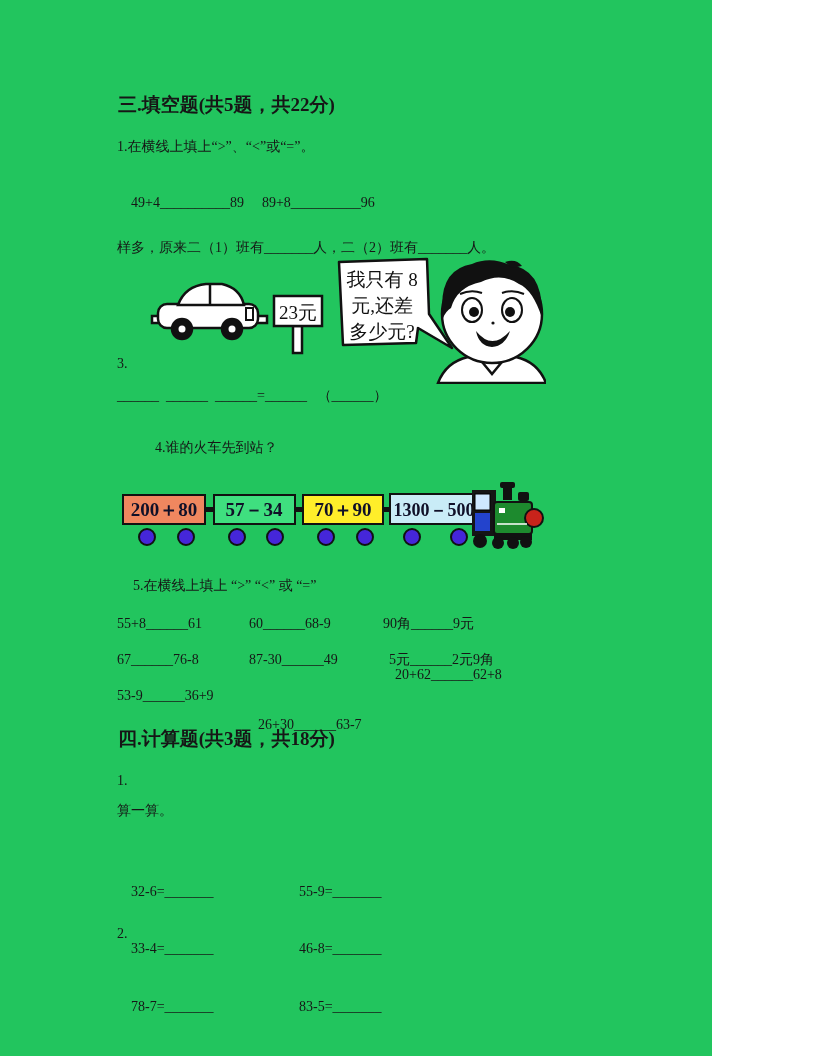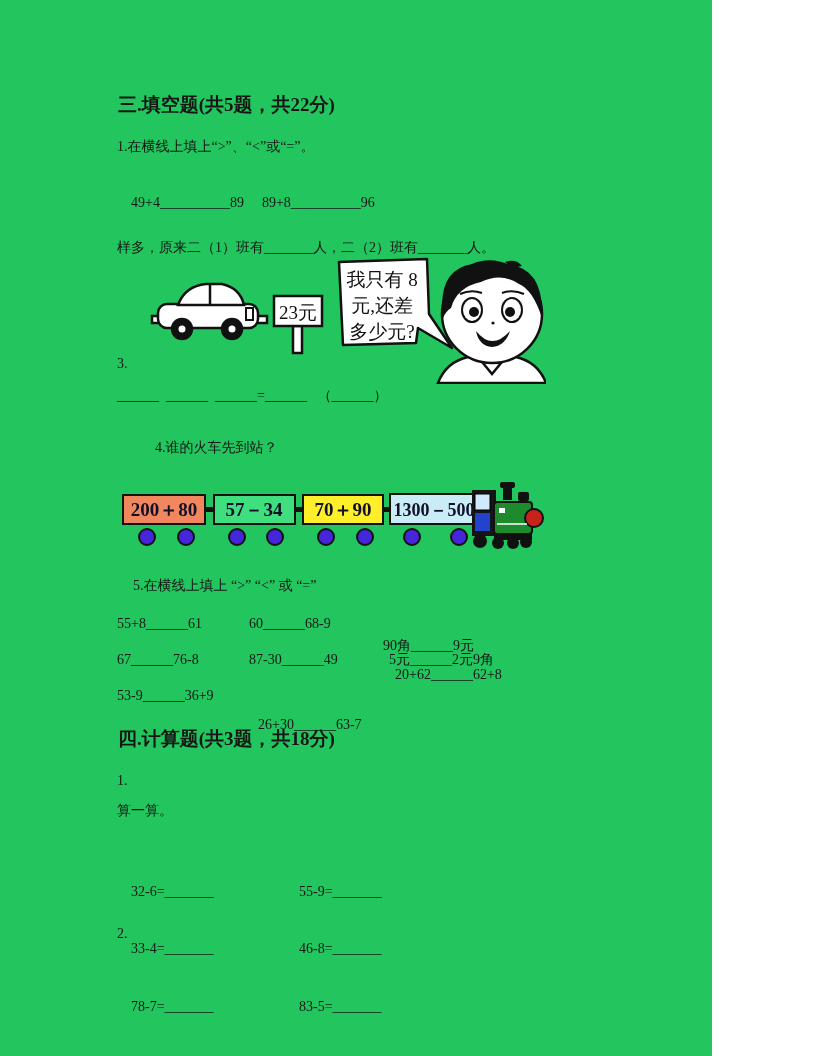--- a/index.html
+++ b/index.html
@@ -147,21 +147,21 @@
       <circle cx="381" cy="61" r="6" fill="#111111"></circle>
       <circle cx="396" cy="61" r="6" fill="#111111"></circle>
       <circle cx="409" cy="60" r="6" fill="#111111"></circle>
     </g>
   </svg>
 
   <div class="t" style="left:133px; top:578px;">5.在横线上填上 “&gt;” “&lt;” 或 “=”</div>
 
   <div class="t" style="left:117px; top:616px;text-align:right;">55+8______61</div>
   <div class="t" style="left:249px; top:616px;">60______68-9</div>
-  <div class="t" style="left:383px; top:638px;">90角______9元</div>
+  <div class="t" style="left:383px; top:616px;">90角______9元</div>
 
   <div class="t" style="left:117px; top:652px;">67______76-8</div>
   <div class="t" style="left:249px; top:652px;">87-30______49</div>
   <div class="t" style="left:389px; top:652px;">5元______2元9角</div>
 
   <div class="t" style="left:117px; top:688px;">53-9______36+9</div>
   <div class="t" style="left:258px; top:688px;margin-top:29px;">26+30______63-7</div>
   <div class="t" style="left:395px; top:667px;">20+62______62+8</div>
 
   <div class="title" style="left:118px; top:726px;">四.计算题(共3题，共18分)</div>

